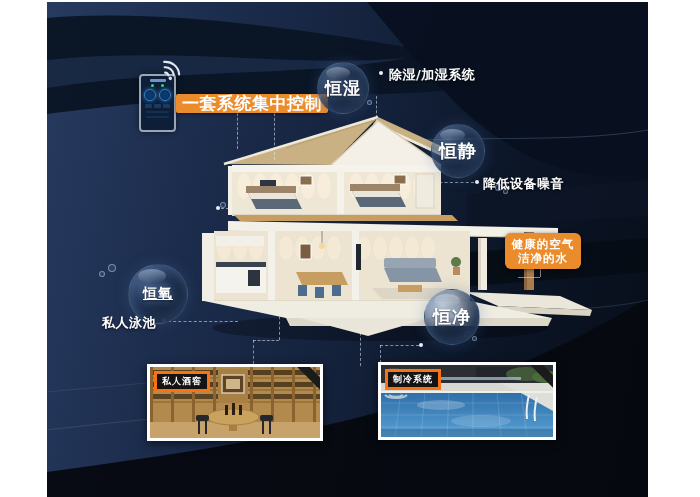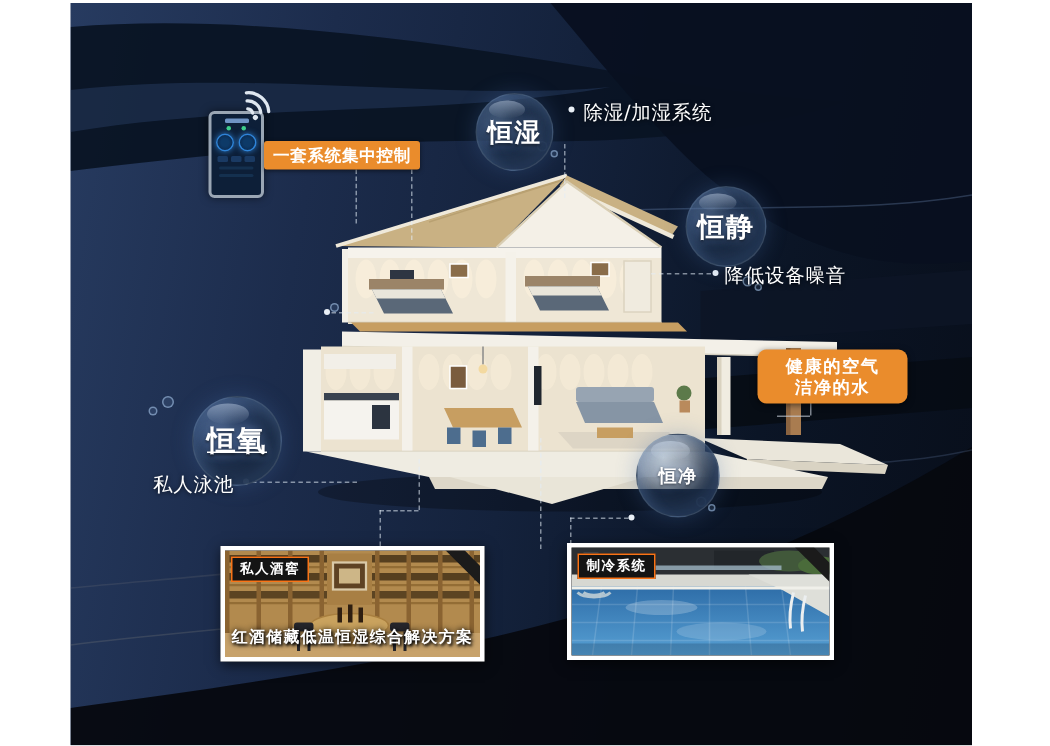--- a/index.html
+++ b/index.html
@@ -11,51 +11,51 @@
   .overlay{position:absolute;left:0;top:0;width:700px;height:497px;pointer-events:none;}
   
   .bubble{position:absolute;border-radius:50%;display:flex;align-items:center;justify-content:center;
           color:#fff;font-weight:bold;letter-spacing:1px;
           text-shadow:0 0 8px rgba(150,190,255,.45),0 1px 2px rgba(0,0,0,.7);
           background:radial-gradient(circle at 32% 28%, rgba(115,145,185,.40) 0%, rgba(48,72,108,.5) 30%, rgba(15,27,46,.93) 66%, rgba(8,15,28,.96) 100%);
           border:1px solid rgba(150,185,230,.30);
           box-shadow:0 0 14px rgba(70,110,170,.30), inset -5px -7px 12px rgba(90,130,190,.30), inset 5px 7px 10px rgba(140,180,235,.20);}
   .bubble::after{content:"";position:absolute;left:16%;top:7%;width:48%;height:24%;border-radius:50%;
           background:linear-gradient(rgba(225,238,255,.38),rgba(225,238,255,0));}
-  .syslabel{position:absolute;color:#ffffff;font-weight:normal;font-size:13px;letter-spacing:.5px;white-space:nowrap;
+  .syslabel{position:absolute;color:#ffffff;font-weight:bold;font-size:13px;letter-spacing:.5px;white-space:nowrap;
           text-shadow:0 1px 3px rgba(0,0,0,.7);}
   .dot{position:absolute;width:4px;height:4px;border-radius:50%;background:#eaf0f7;}
   .deco{position:absolute;border-radius:50%;border:1px solid rgba(175,205,240,.55);background:rgba(130,170,220,.12);}
   .lineV{position:absolute;width:0;border-left:1px dashed rgba(228,236,246,.55);}
   .lineH{position:absolute;height:0;border-top:1px dashed rgba(228,236,246,.55);}
   .lineVs{position:absolute;width:0;border-left:1px solid rgba(205,212,222,.6);}
   .lineHs{position:absolute;height:0;border-top:1px solid rgba(205,212,222,.6);}
   
   .banner{position:absolute;left:176px;top:94px;height:19px;line-height:19px;padding:0 6px;
-          background:#ea8c2c;color:#fff;font-weight:bold;font-size:11px;letter-spacing:.5px;border-radius:2px;
+          background:#ea8c2c;color:#fff;font-weight:bold;font-size:17px;letter-spacing:.5px;border-radius:2px;
           box-shadow:0 1px 3px rgba(0,0,0,.5);white-space:nowrap;}
-  .hibox{position:absolute;left:505px;top:233px;width:76px;padding:4px 12px;background:#ea8c2c;border-radius:6px;
+  .hibox{position:absolute;left:505px;top:233px;width:76px;padding:4px 0;background:#ea8c2c;border-radius:6px;
           color:#fff;font-weight:bold;font-size:11.5px;line-height:14px;text-align:center;letter-spacing:1px;
           box-shadow:0 1px 4px rgba(0,0,0,.55);}
   
   .phone{position:absolute;left:139px;top:74px;width:33px;height:54px;background:#0d1f38;
          border:2px solid #9aa6b4;border-radius:4px;box-shadow:0 0 6px rgba(0,0,0,.5);}
   .p-title{margin:3px auto 2px;width:16px;height:3px;background:#6f93c4;border-radius:1px;}
   .p-dots{display:flex;justify-content:space-around;margin:0 6px;}
   .p-dot{width:3px;height:3px;border-radius:50%;background:#3fd08a;}
   .p-dials{display:flex;justify-content:space-around;margin:2px 2px 0;}
   .p-dial{width:10px;height:10px;border-radius:50%;background:radial-gradient(circle,#0d3a68 35%,#0a2346 100%);
           border:1.5px solid #2f84d8;box-shadow:0 0 4px rgba(47,132,216,.9);}
   .p-row{display:flex;justify-content:space-between;margin:3px 4px 0;}
   .p-cell{width:7px;height:4px;background:#1a3a63;border-radius:1px;}
   .p-line{height:2px;background:#14304f;margin:3px 5px 0;border-radius:1px;}
   
   .photo{position:absolute;border:3px solid #ffffff;box-shadow:0 2px 8px rgba(0,0,0,.6);overflow:hidden;background:#222;}
   .photo svg{display:block;}
-  .ptag{position:absolute;top:4px;left:4px;background:#141414;border:1px solid #f97316;color:#fff;
+  .ptag{position:absolute;top:4px;left:4px;background:#141414;border:3px solid #f97316;color:#fff;
         font-size:9px;font-weight:bold;padding:1px 5px;letter-spacing:1px;white-space:nowrap;}
   .pcap{position:absolute;left:0;right:0;bottom:6px;text-align:center;color:#fff;font-size:10.5px;font-weight:bold;
         letter-spacing:1px;white-space:nowrap;text-shadow:1px 1px 2px #000,0 0 4px #000;}
   .pcap-band{position:absolute;left:10px;right:10px;bottom:5px;background:rgba(15,15,15,.55);color:#fff;
         font-size:10.5px;font-weight:bold;text-align:center;padding:2px 0;letter-spacing:1px;white-space:nowrap;}
   .ribbon{position:absolute;top:0;right:0;width:24px;height:24px;overflow:hidden;}
   .ribbon::before{content:"";position:absolute;width:40px;height:9px;background:#1b1b1b;transform:rotate(45deg);
         top:4px;right:-12px;}
 </style>
 </head>
@@ -233,23 +233,23 @@
     <circle cx="17" cy="19" r="1.6" fill="#dfe7f0" transform="rotate(40 12 12)"></circle>
   </svg>
 
   <div class="banner">一套系统集中控制</div>
   <div class="hibox">
     <div>健康的空气</div>
     <div>洁净的水</div>
   </div>
 
   <div class="bubble" style="left:317px;top:62px;width:50px;height:50px;font-size:17px;">恒湿</div>
-  <div class="bubble" style="left:457px;top:124px;width:52px;height:52px;font-size:18px;">恒静</div>
-  <div class="bubble" style="left:128px;top:264px;width:58px;height:58px;font-size:19px;text-decoration:underline;">恒氧</div>
-  <div class="bubble" style="left:424px;top:289px;width:54px;height:54px;font-size:12px;">恒净</div>
+  <div class="bubble" style="left:431px;top:124px;width:52px;height:52px;font-size:18px;">恒静</div>
+  <div class="bubble" style="left:128px;top:264px;width:58px;height:58px;font-size:14px;text-decoration:underline;">恒氧</div>
+  <div class="bubble" style="left:424px;top:289px;width:54px;height:54px;font-size:18px;">恒净</div>
 
   <div class="syslabel" style="left:389px;top:66px;">除湿/加湿系统</div>
   <div class="syslabel" style="left:483px;top:175px;">降低设备噪音</div>
   <div class="syslabel" style="left:102px;top:314px;">私人泳池</div>
 
   <div class="photo" style="left:147px;top:364px;width:170px;height:71px;">
     <svg width="170" height="71" viewBox="0 0 170 71" preserveAspectRatio="none">
       <rect x="0" y="0" width="170" height="71" fill="#b28a4e"></rect>
       <rect x="0" y="3" width="170" height="5" fill="#3f2c14" opacity="0.8"></rect>
       <rect x="0" y="15" width="170" height="5" fill="#3f2c14" opacity="0.8"></rect>
@@ -280,21 +280,20 @@
         <rect x="46" y="48" width="13" height="6" rx="2"></rect>
           <rect x="48" y="54" width="2" height="13"></rect>
           <rect x="55" y="54" width="2" height="13"></rect>
         <rect x="110" y="48" width="13" height="6" rx="2"></rect>
           <rect x="112" y="54" width="2" height="13"></rect>
           <rect x="119" y="54" width="2" height="13"></rect>
       </g>
     </svg>
     <div class="ribbon"></div>
     <div class="ptag">私人酒窖</div>
-    <div class="pcap">红酒储藏低温恒湿综合解决方案</div>
   </div>
 
   <div class="photo" style="left:378px;top:362px;width:172px;height:72px;">
     <svg width="172" height="72" viewBox="0 0 172 72" preserveAspectRatio="none">
       <rect x="0" y="0" width="172" height="20" fill="#2b2f33"></rect>
       <rect x="8" y="3" width="10" height="8" fill="#3a4148"></rect>
       <rect x="24" y="4" width="8" height="7" fill="#3a4148"></rect>
       <rect x="95" y="2" width="40" height="12" fill="#22262a"></rect>
       <ellipse cx="145" cy="9" rx="20" ry="7" fill="#41583a"></ellipse>
       <ellipse cx="165" cy="12" rx="14" ry="6" fill="#4a6b3a"></ellipse>

